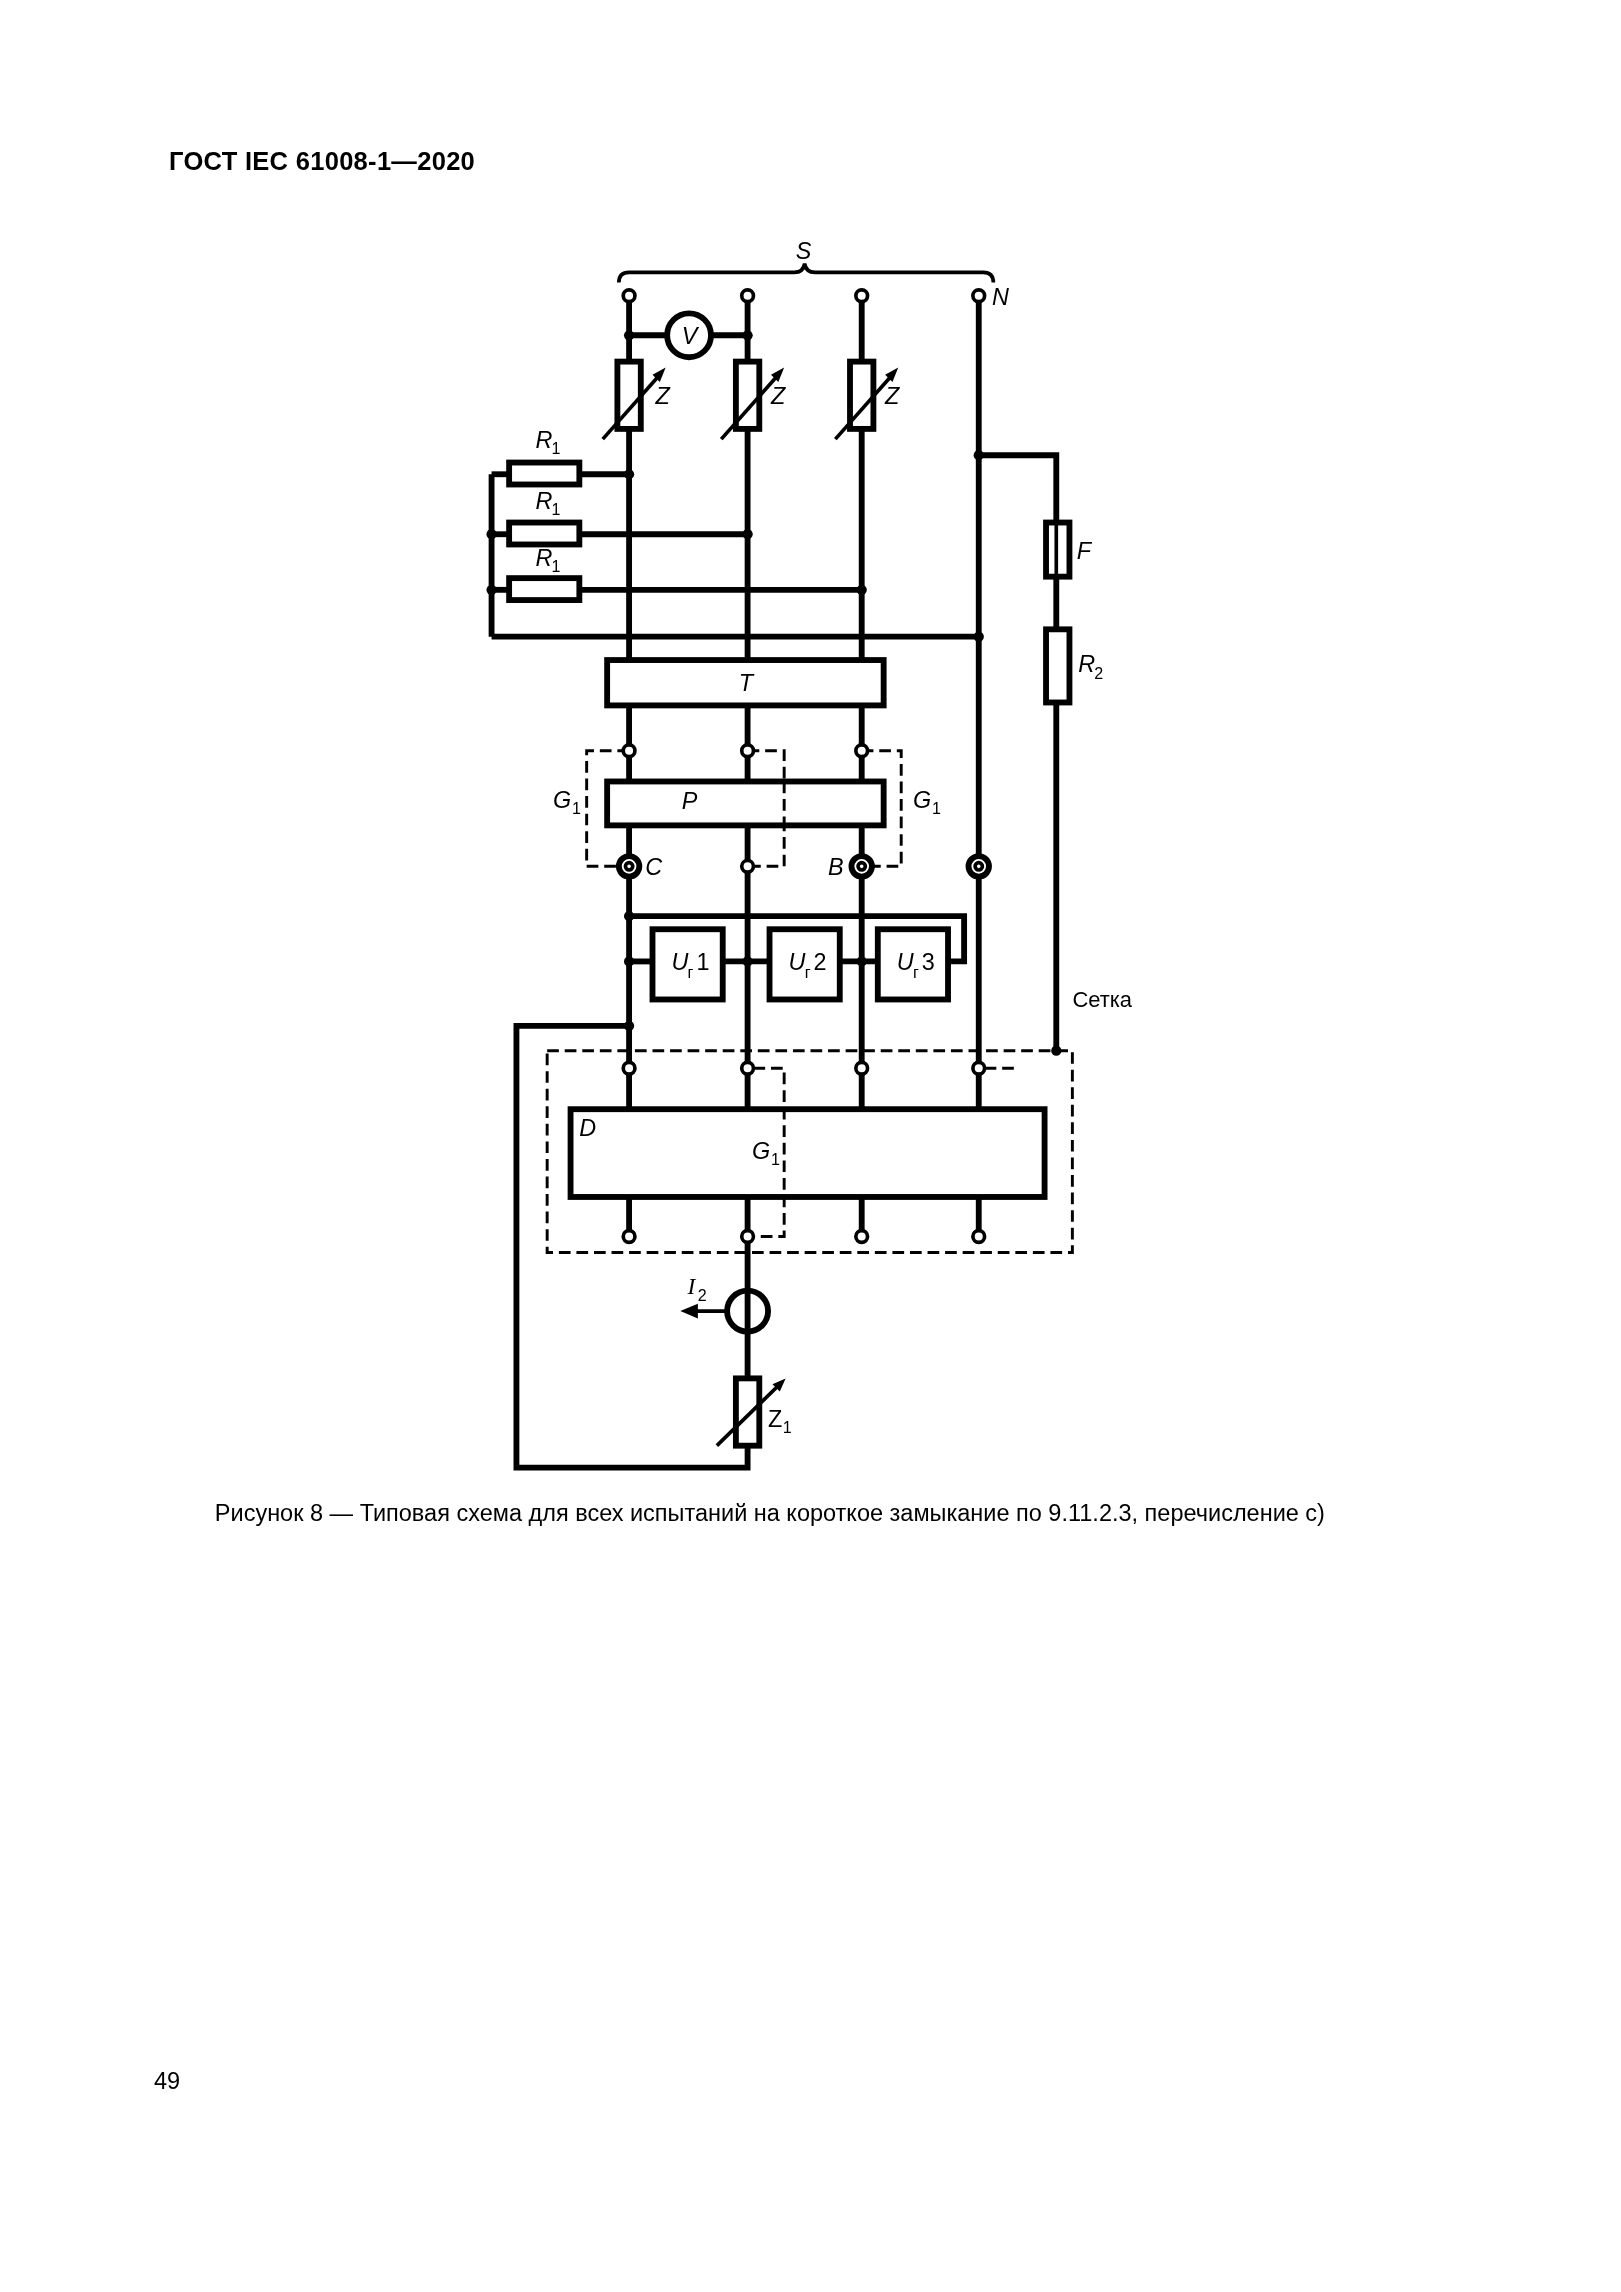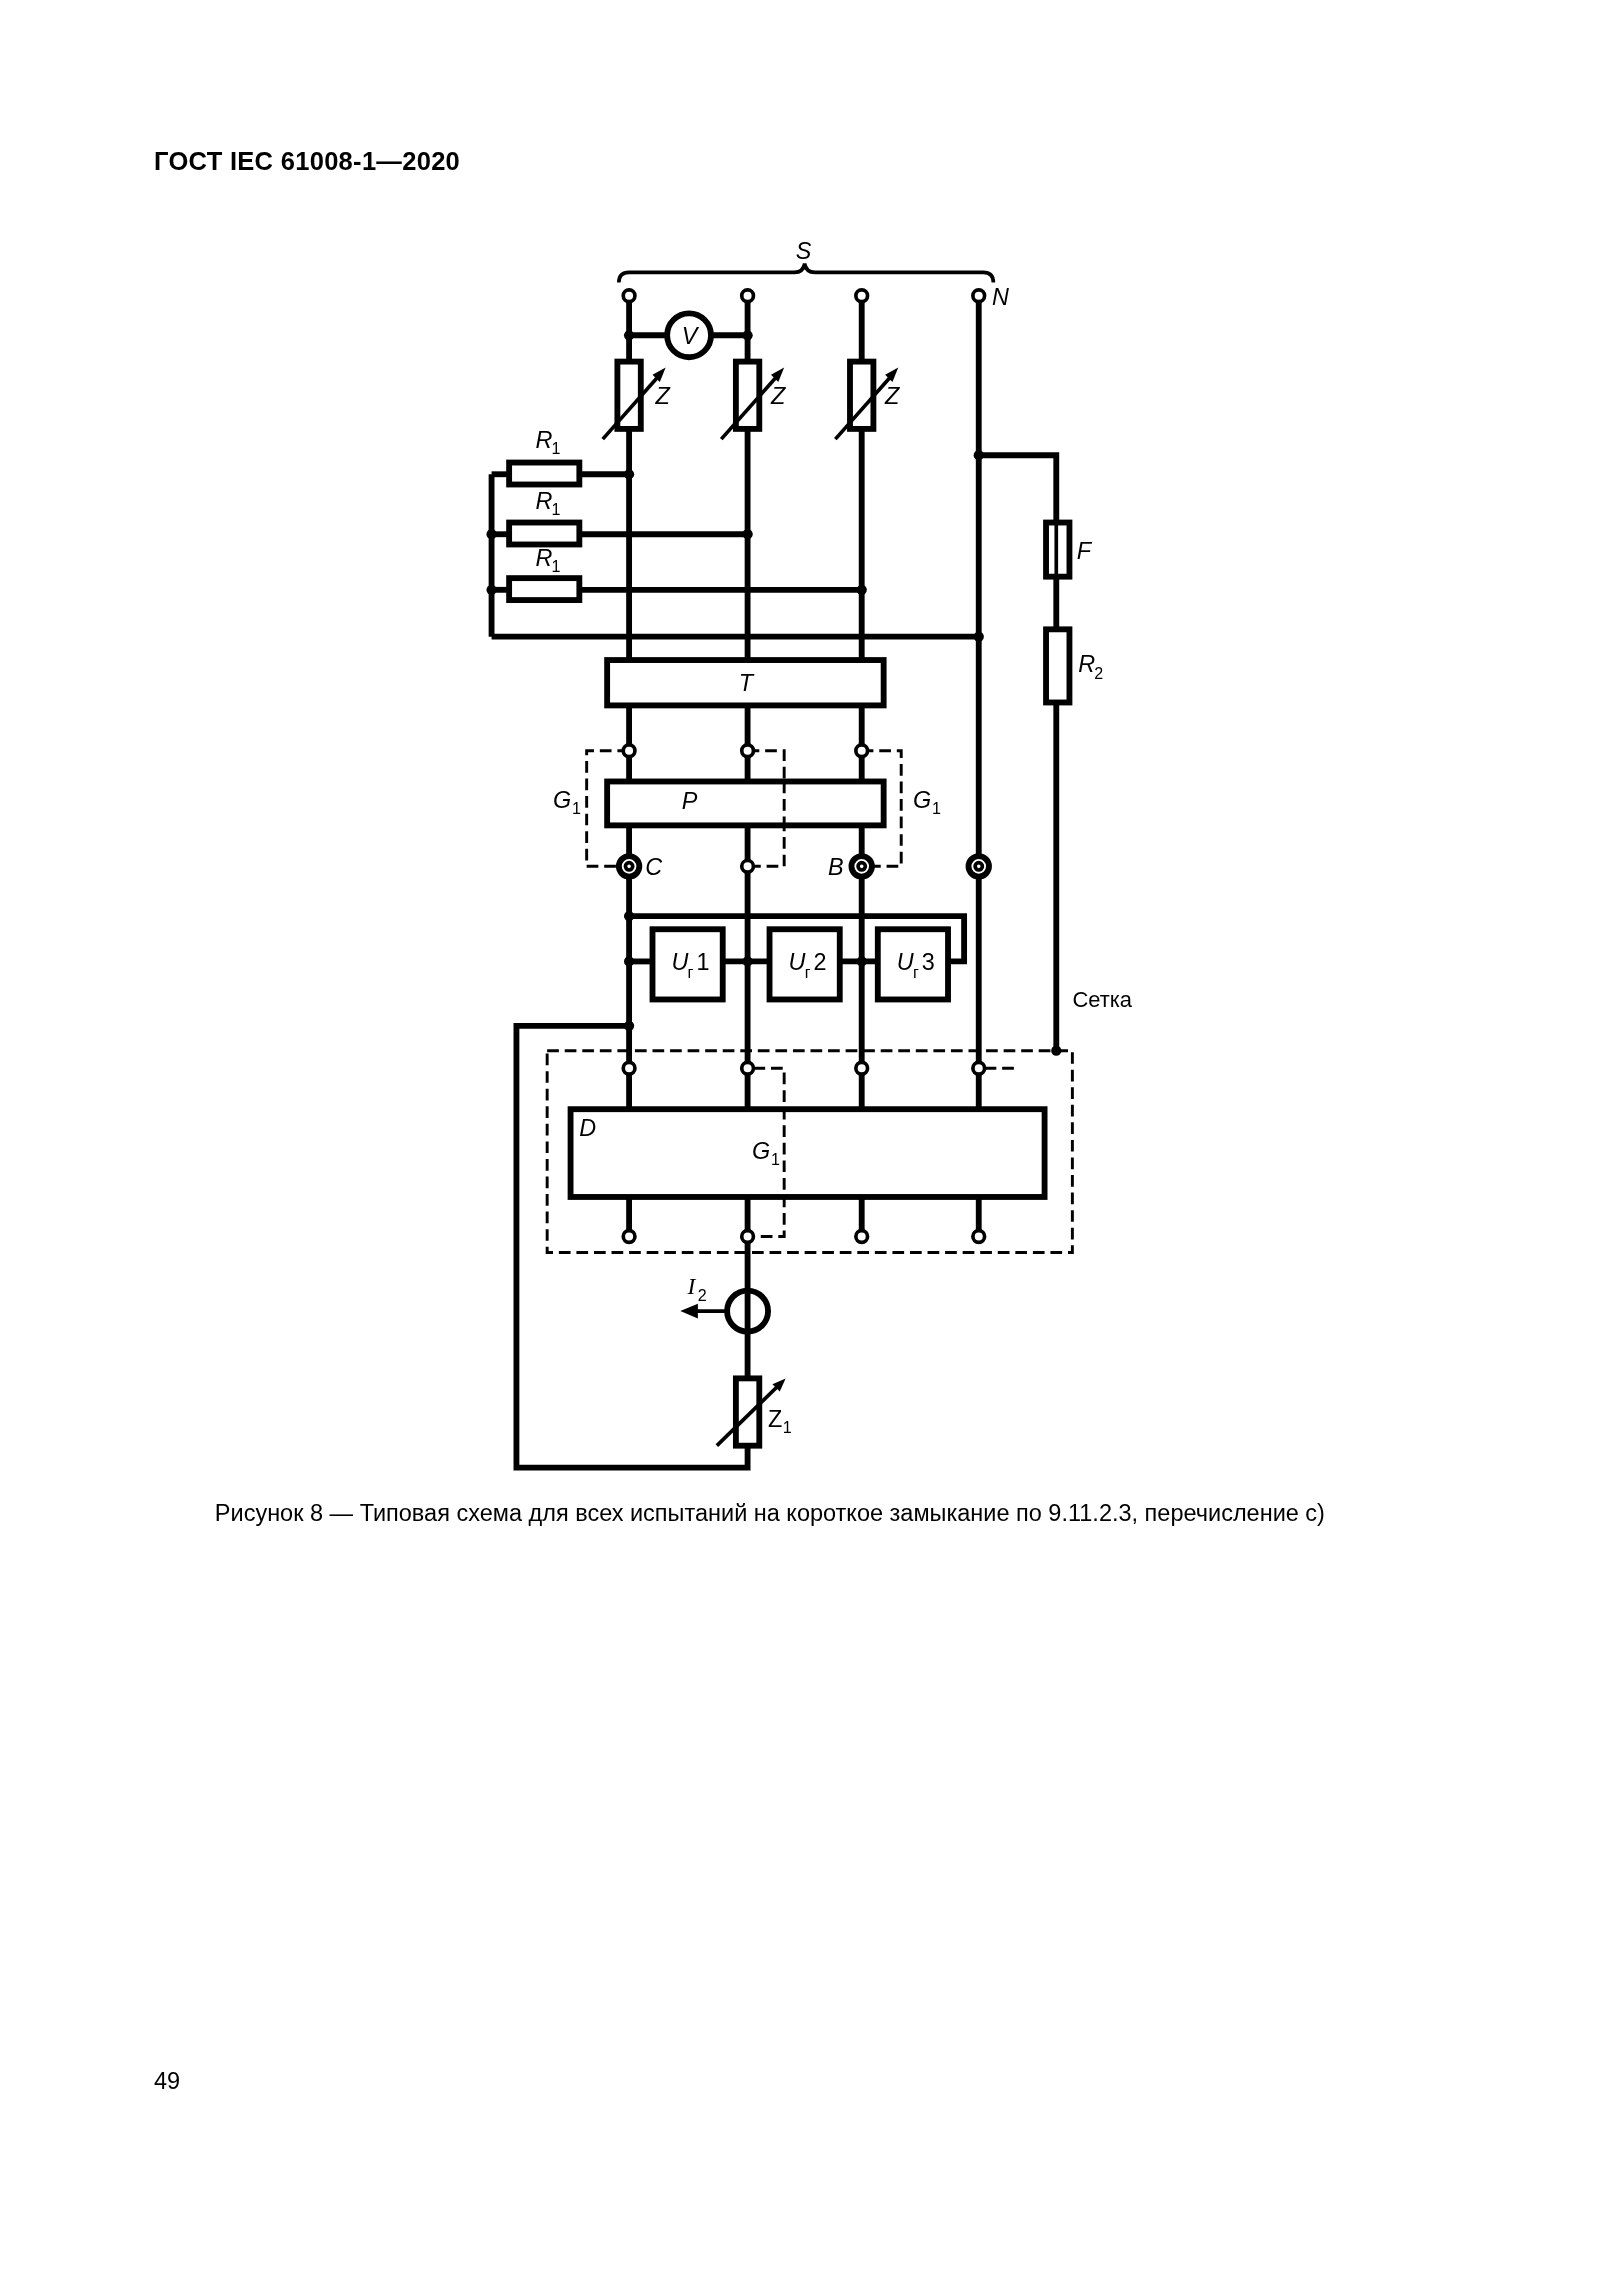--- a/index.html
+++ b/index.html
@@ -1,17 +1,17 @@
 <!DOCTYPE html>
 <html><head>
 <meta charset="utf-8">
 <style>
   html, body { margin: 0; padding: 0; background: #ffffff; }
   body { width: 1621px; height: 2293px; position: relative; overflow: hidden; font-family: "Liberation Sans", sans-serif; color: #000; }
-  .header { position: absolute; left: 154px; top: 147px; font-size: 25.5px; font-weight: bold; letter-spacing: 0.3px; }
+  .header { position: absolute; left: 169px; top: 147px; font-size: 25.5px; font-weight: bold; letter-spacing: 0.3px; }
   .caption { position: absolute; left: 0; width: 1579px; top: 1500px; text-align: center; font-size: 23.5px; padding-left: 0; }
   .caption span { position: relative; left: -19.6px; }
   .page-num { position: absolute; left: 154px; top: 2068px; font-size: 23.5px; }
   svg.schematic { position: absolute; left: 0; top: 0; }
   .w { stroke: #000; stroke-width: 4; fill: none; }
   .wt { stroke: #000; stroke-width: 2.5; fill: none; }
   .d { stroke: #000; stroke-width: 2; fill: none; stroke-dasharray: 8 4; }
   .box { stroke: #000; stroke-width: 4; fill: #fff; }
   .dot { fill: #000; }
   .term { stroke: #000; stroke-width: 2.5; fill: #fff; }

